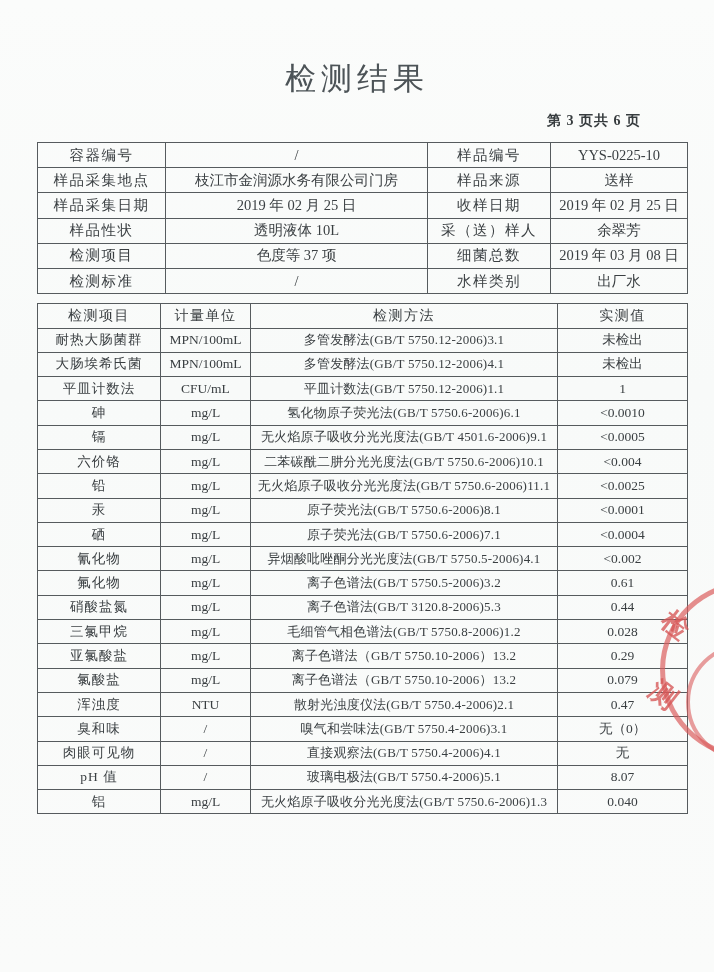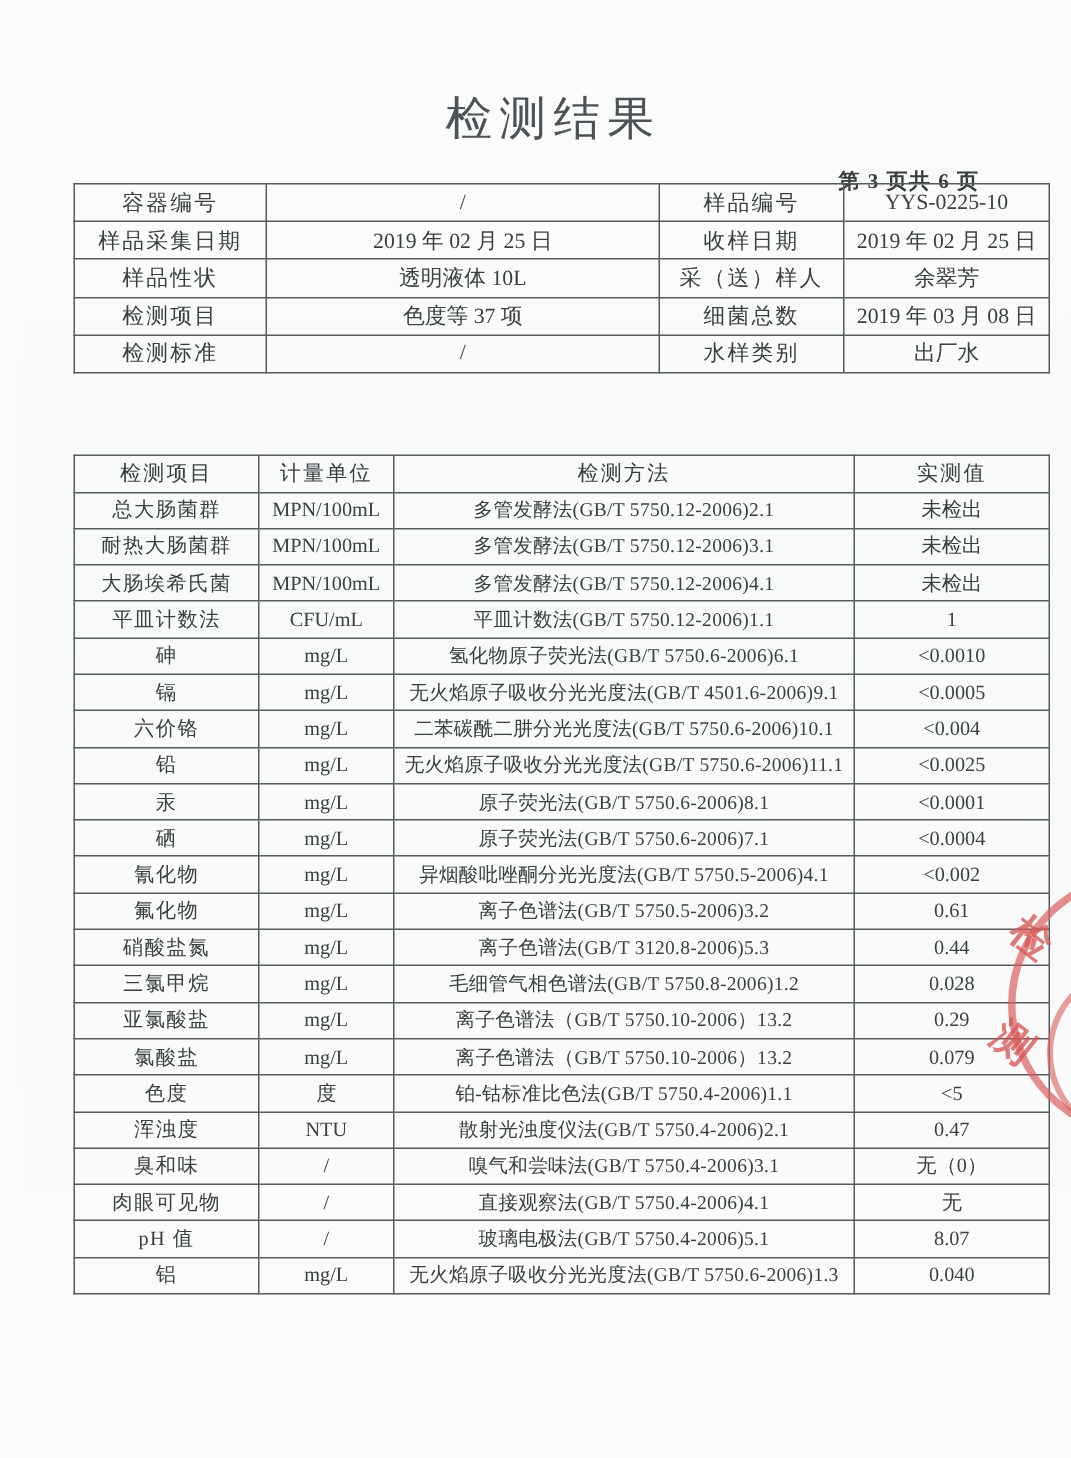--- a/index.html
+++ b/index.html
@@ -3,40 +3,40 @@
 <meta charset="utf-8">
 <style>
   html,body{margin:0;padding:0;}
   body{
     width:714px;height:972px;position:relative;overflow:hidden;
     background:#fafbfa;
     font-family:"Liberation Serif","DejaVu Serif",serif;
     color:#3a3f42;
   }
   .sheet{position:absolute;inset:0;background:
-    linear-gradient(180deg,#fbfcfb 0%,#f8faf9 40%,#fafbfa 100%); margin-left: 12px;}
+    linear-gradient(180deg,#fbfcfb 0%,#f8faf9 40%,#fafbfa 100%);}
   .doc-title{
     position:absolute;top:58px;left:0;width:714px;
     text-align:center;font-size:31px;font-weight:500;
     letter-spacing:5px;color:#4c5357;
   }
   .page-info{
     position:absolute;top:112px;left:37px;width:650px;
     box-sizing:border-box;padding-right:46px;
     text-align:right;font-size:14px;font-weight:700;
     letter-spacing:1px;color:#373c3f;font-family:Liberation Serif, serif;
   }
   table{border-collapse:collapse;table-layout:fixed;position:absolute;left:37px;}
   td,th{
     border:1px solid #565b5e;
     text-align:center;vertical-align:middle;
     padding:0 2px;overflow:hidden;white-space:nowrap;
     font-weight:normal;color:#3a3f42;
   }
-  .info-table{top:122px;width:650px;}
+  .info-table{top:142px;width:650px;}
   .info-table td{height:24.2px;font-size:14.5px;}
   .info-table td.lbl{letter-spacing:1.5px;}
   .results-table{top:303px;width:650px;}
   .results-table th{height:23.5px;font-size:14px;letter-spacing:1.5px;}
   .results-table td{height:23.3px;font-size:13.5px;}
   .results-table td.method{font-size:13px;letter-spacing:0.2px;}
   .results-table td.item{letter-spacing:1px;}
   
   .stamp{position:absolute;top:585px;left:642px;width:72px;height:170px;pointer-events:none;}
   .stamp-ring{
@@ -71,20 +71,26 @@
         <col style="width:262px">
       <col style="width:123px">
         <col style="width:137px">
     </colgroup>
     <tbody>
         <tr>
           <td class="lbl">容器编号</td>
           <td>/</td>
           <td class="lbl">样品编号</td>
           <td>YYS-0225-10</td>
+        </tr>
+        <tr>
+          <td class="lbl">样品采集地点</td>
+          <td>枝江市金润源水务有限公司门房</td>
+          <td class="lbl">样品来源</td>
+          <td>送样</td>
         </tr>
         <tr>
           <td class="lbl">样品采集日期</td>
           <td>2019 年 02 月 25 日</td>
           <td class="lbl">收样日期</td>
           <td>2019 年 02 月 25 日</td>
         </tr>
         <tr>
           <td class="lbl">样品性状</td>
           <td>透明液体  10L</td>
@@ -116,26 +122,20 @@
     <thead>
       <tr>
         <th>检测项目</th>
         <th>计量单位</th>
         <th>检测方法</th>
         <th>实测值</th>
       </tr>
     </thead>
     <tbody>
         <tr>
-          <td class="item">总大肠菌群</td>
-          <td>MPN/100mL</td>
-          <td class="method">多管发酵法(GB/T 5750.12-2006)2.1</td>
-          <td>未检出</td>
-        </tr>
-        <tr>
           <td class="item">耐热大肠菌群</td>
           <td>MPN/100mL</td>
           <td class="method">多管发酵法(GB/T 5750.12-2006)3.1</td>
           <td>未检出</td>
         </tr>
         <tr>
           <td class="item">大肠埃希氏菌</td>
           <td>MPN/100mL</td>
           <td class="method">多管发酵法(GB/T 5750.12-2006)4.1</td>
           <td>未检出</td>
@@ -210,26 +210,20 @@
           <td class="item">亚氯酸盐</td>
           <td>mg/L</td>
           <td class="method">离子色谱法（GB/T 5750.10-2006）13.2</td>
           <td>0.29</td>
         </tr>
         <tr>
           <td class="item">氯酸盐</td>
           <td>mg/L</td>
           <td class="method">离子色谱法（GB/T 5750.10-2006）13.2</td>
           <td>0.079</td>
-        </tr>
-        <tr>
-          <td class="item">色度</td>
-          <td>度</td>
-          <td class="method">铂-钴标准比色法(GB/T 5750.4-2006)1.1</td>
-          <td>&lt;5</td>
         </tr>
         <tr>
           <td class="item">浑浊度</td>
           <td>NTU</td>
           <td class="method">散射光浊度仪法(GB/T 5750.4-2006)2.1</td>
           <td>0.47</td>
         </tr>
         <tr>
           <td class="item">臭和味</td>
           <td>/</td>

